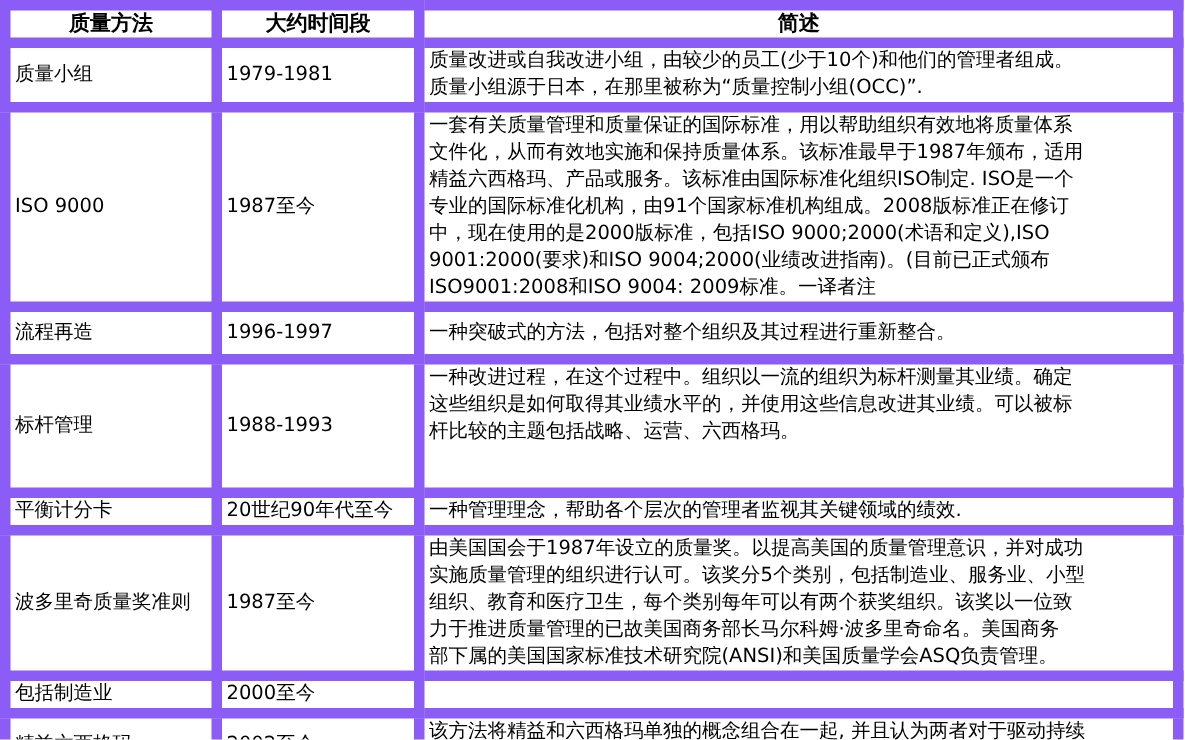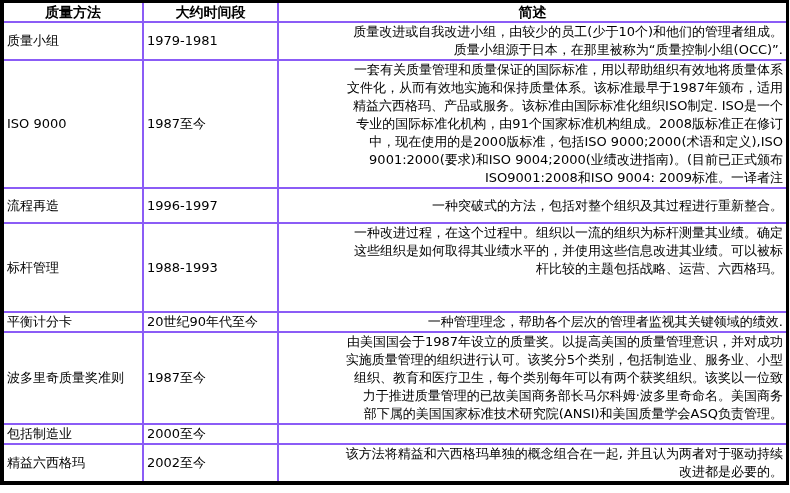--- a/index.html
+++ b/index.html
@@ -9,30 +9,30 @@
     table.qt {
       position: absolute; left: 0; top: 0;
       border-collapse: collapse; table-layout: fixed;
       width: 789px;
       border-top: 3px solid #000;
       border-left: 4px solid #000;
       border-right: 3px solid #000;
       border-bottom: 4px solid #000;
     }
     table.qt td, table.qt th {
-      border: 2px solid #8b5cf6;
+      border: 7px solid #8b5cf6;
       padding: 0 3px;
       font-size: 13px;
       line-height: 18px;
       overflow: hidden;
       vertical-align: middle;
     }
     table.qt th { font-weight: bold; font-size: 14px; text-align: center; height: 17px; }
     td.c1, td.c2 { text-align: left; white-space: nowrap; }
-    td.c3 { text-align: right; padding-left: 4px; }
+    td.c3 { text-align: left; padding-left: 4px; }
     td.c3 .ln { display: block; white-space: nowrap; }
     col.w1 { width: 141px; }
     col.w2 { width: 135px; }
     col.w3 { width: auto; }
   </style>
 </head>
 <body>
 
 <div class="sheet">
   <table class="qt">

